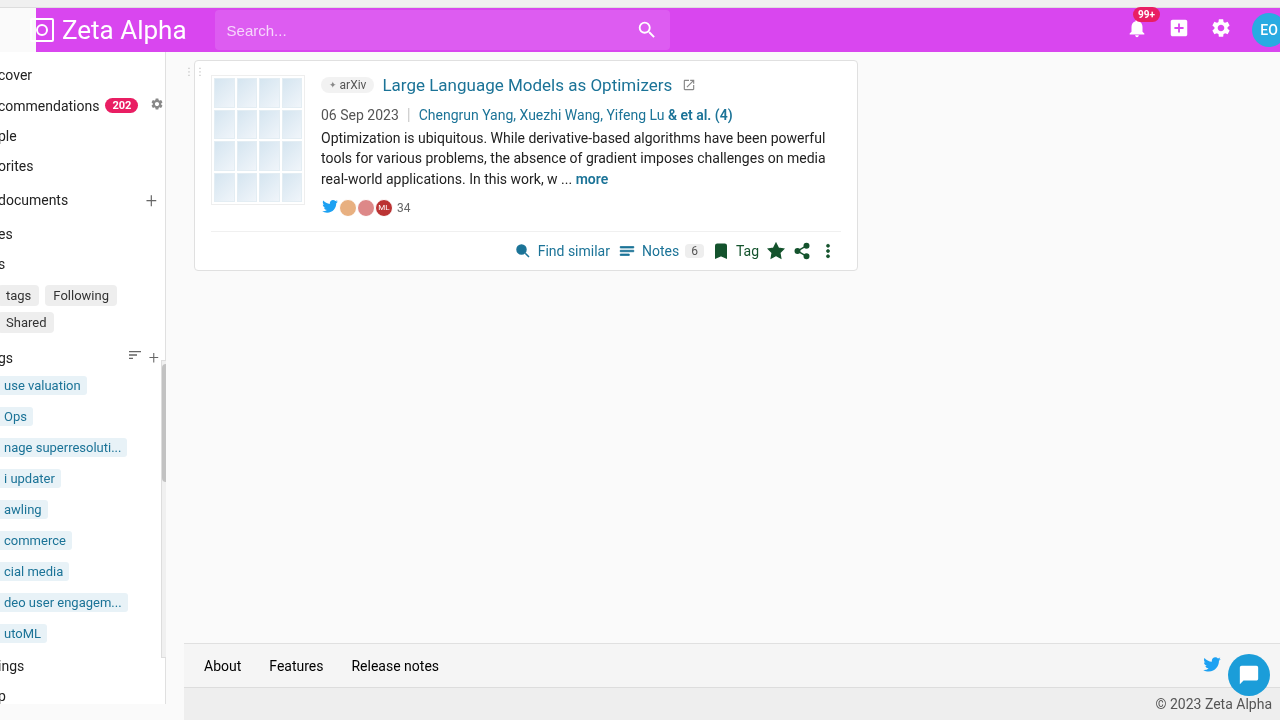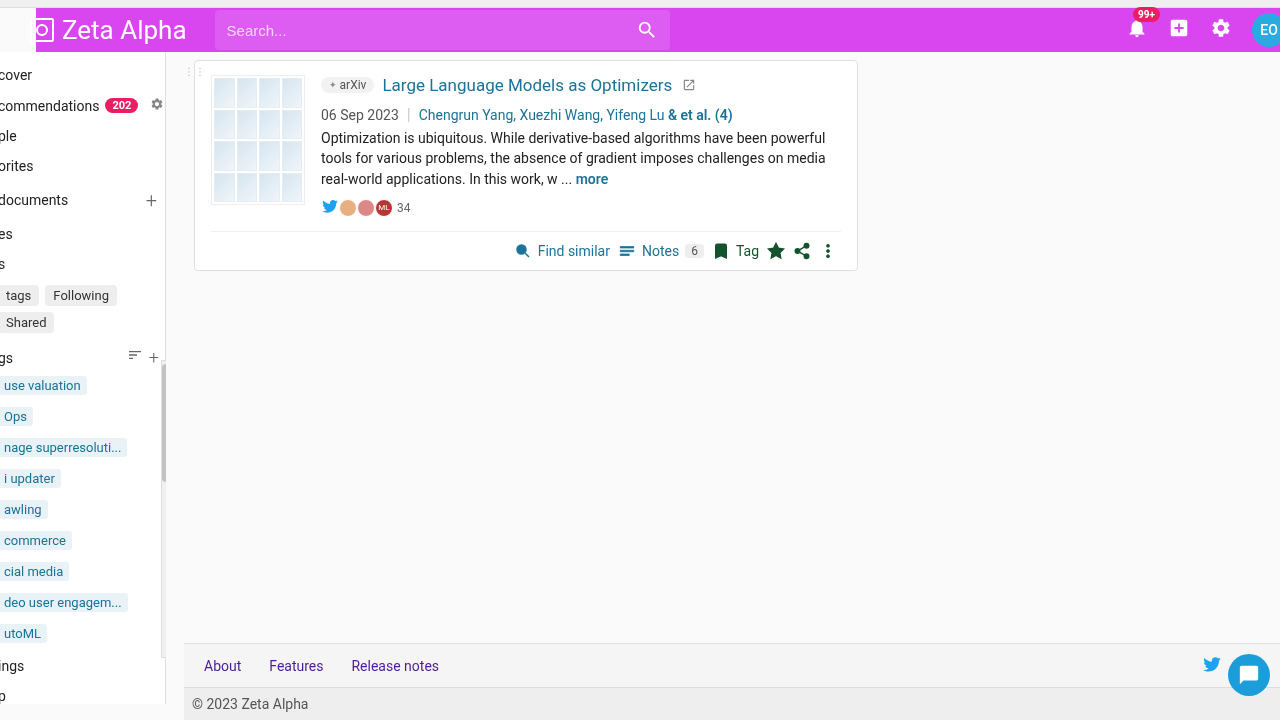--- a/index.html
+++ b/index.html
@@ -62,23 +62,23 @@
 .av3 { background: #b33; color:#fff; font-size:8px; display:flex; align-items:center; justify-content:center; }
 .social-count { font-size: 12px; color: #666; }
 .card-actions { display: flex; align-items: center; justify-content: flex-end; gap: 8px; padding: 10px 4px 10px; border-top: 1px solid #f0f0f0; margin-top: 12px; }
 .act { display: flex; align-items: center; gap: 6px; color: #1b7397; font-size: 14px; cursor: pointer; }
 .act.gray { color: #14532d; }
 .count-chip { background: #eee; color: #555; border-radius: 4px; padding: 0 6px; font-size: 12px; }
 .act-icon { width: 18px; height: 18px; fill: currentColor; stroke: currentColor; }
 
 .footer { position: absolute; bottom: 0; left: 184px; right: 0; }
 .foot1 { background: #f5f5f5; border-top: 1px solid #e0e0e0; display: flex; align-items: center; padding: 10px 20px; font-size: 14px; }
-.foot-link { color: #4c1d95; margin-right: 28px; cursor: pointer; }
+.foot-link { color: #000000; margin-right: 28px; cursor: pointer; }
 .foot-social { margin-left: auto; display: flex; gap: 18px; }
-.foot2 { background: #eee; text-align: left; padding: 8px; font-size: 14px; color: #555; border-top: 1px solid #ddd; }
+.foot2 { background: #eee; text-align: right; padding: 8px; font-size: 14px; color: #555; border-top: 1px solid #ddd; }
 .chat-fab { position: absolute; right: 10px; bottom: 24px; width: 42px; height: 42px; border-radius: 50%; background: #1b9dd9; display: flex; align-items: center; justify-content: center; }
 </style>
 </head>
 <body>
 
 <div class="top-chrome"></div>
 
 <div class="header">
   <div class="brand">
     <span class="brand-icon"></span>

